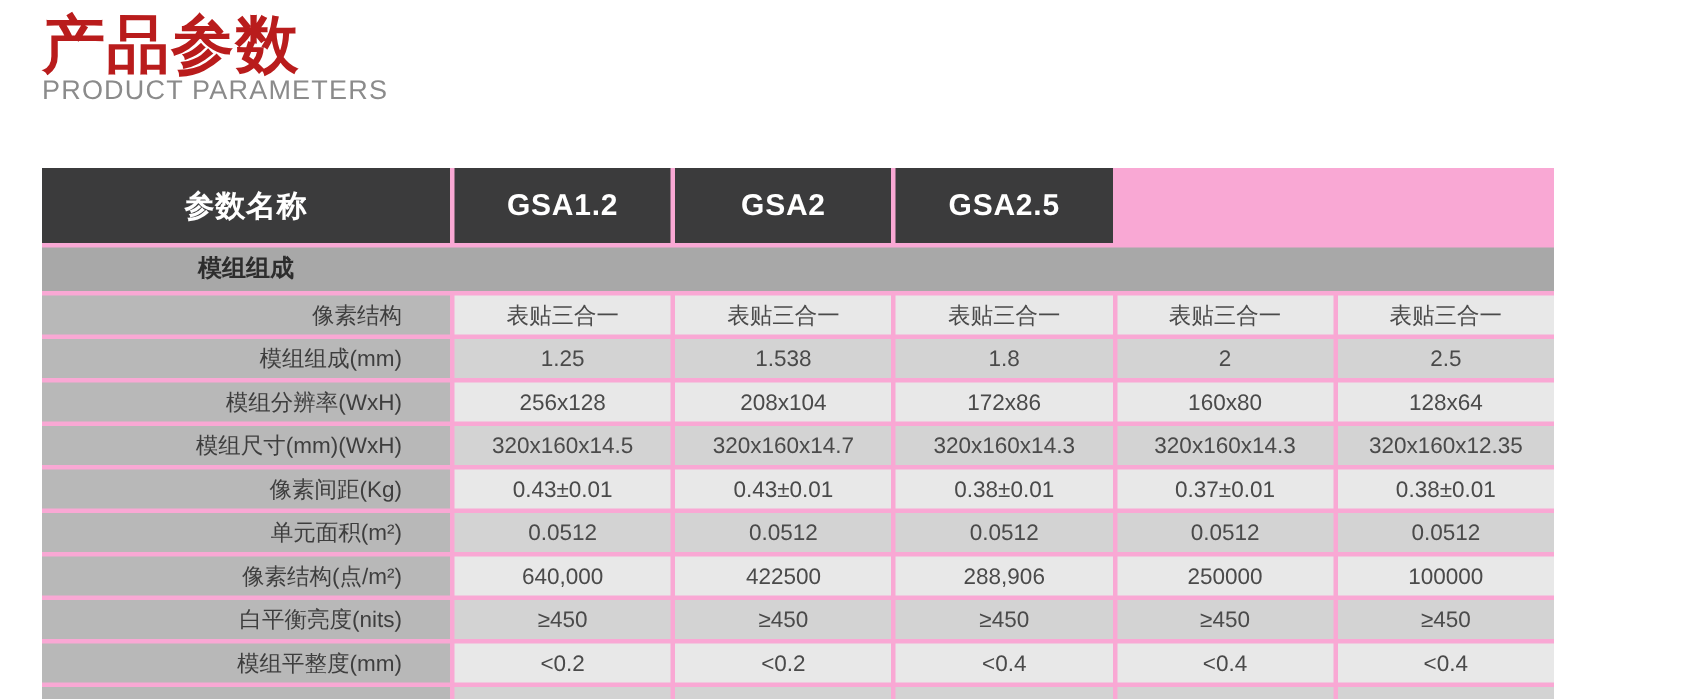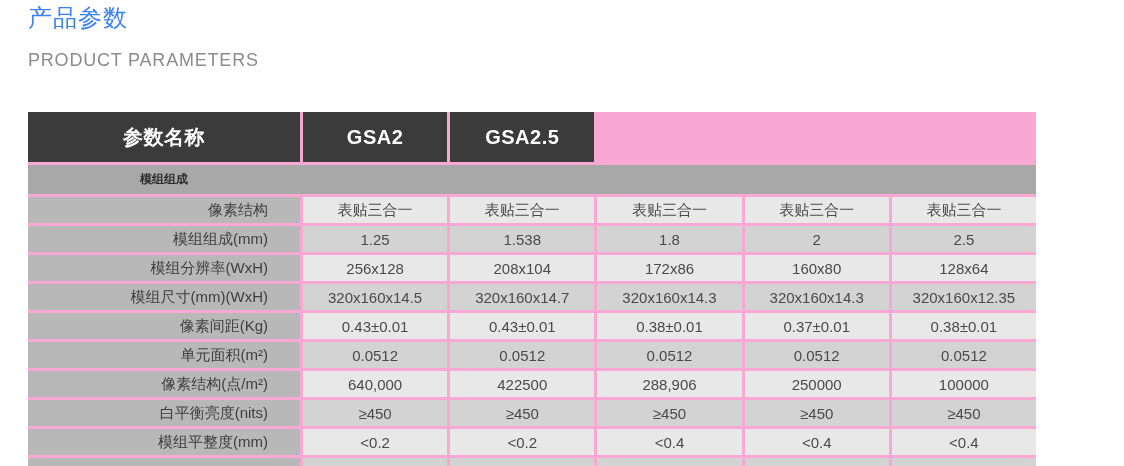--- a/index.html
+++ b/index.html
@@ -16,23 +16,23 @@
     position: relative;
     width: 1124px;
     height: 466px;
     background: #ffffff;
     overflow: hidden;
   }
   .title-zh {
     position: absolute;
     left: 28px;
     top: 2px;
-    font-size: 24px;
-    font-weight: normal;
-    color: #3b82f6;
+    font-size: 42px;
+    font-weight: bold;
+    color: #b91c1c;
     letter-spacing: 1px;
   }
   .title-en {
     position: absolute;
     left: 28px;
     top: 50px;
     font-size: 18px;
     font-weight: 400;
     color: #8b8b8b;
     letter-spacing: 0.8px;
@@ -60,21 +60,21 @@
     font-weight: bold;
     font-size: 20px;
     justify-content: center;
     letter-spacing: 0.5px;
   }
   .section-row {
     grid-column: 1 / -1;
     background: #a8a8a8;
     color: #2d2d2d;
     font-weight: bold;
-    font-size: 12px;
+    font-size: 16px;
   }
   .section-row .section-label {
     display: inline-block;
     width: 272px;
     text-align: center;
   }
   .row-label {
     background: #b8b8b8;
     color: #3e3e3e;
     font-size: 15px;
@@ -96,20 +96,21 @@
 <body>
 
 <div class="page">
 
   <div class="title-zh">产品参数</div>
   <div class="title-en">PRODUCT PARAMETERS</div>
 
   <div class="spec-table">
 
     <div class="cell th">参数名称</div>
+    <div class="cell th">GSA1.2</div>
     <div class="cell th">GSA2</div>
     <div class="cell th">GSA2.5</div>
 
     <div class="cell section-row">
       <span class="section-label">模组组成</span>
     </div>
 
     <div style="display:contents" class="r-light">
       <div class="cell row-label">像素结构</div>
       <div class="cell val" style="background:#e8e8e8">表贴三合一</div>

